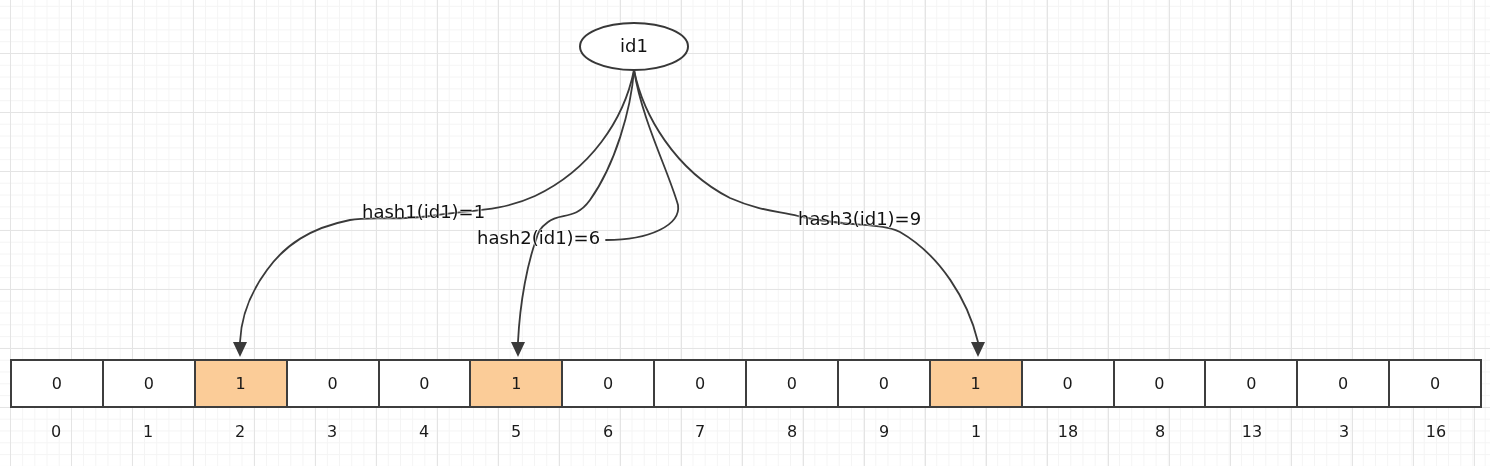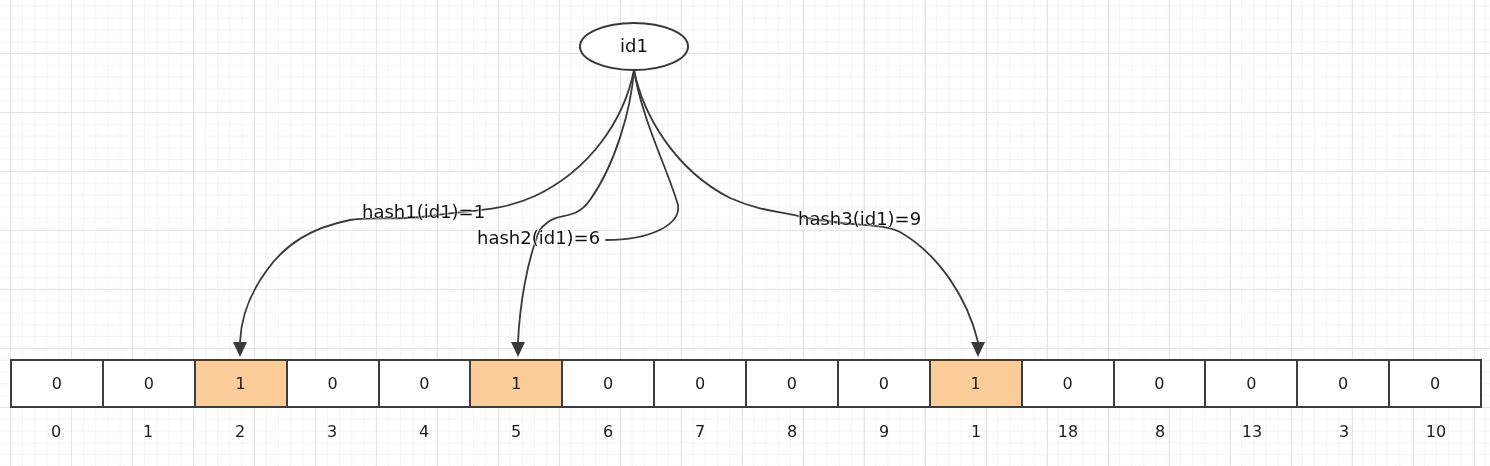--- a/index.html
+++ b/index.html
@@ -135,16 +135,16 @@
     <div class="idx">5</div>
     <div class="idx">6</div>
     <div class="idx">7</div>
     <div class="idx">8</div>
     <div class="idx">9</div>
     <div class="idx">1</div>
     <div class="idx">18</div>
     <div class="idx">8</div>
     <div class="idx">13</div>
     <div class="idx">3</div>
-    <div class="idx">10</div>
+    <div class="idx">16</div>
   </div>
 
 </div>
 
 </body></html>

